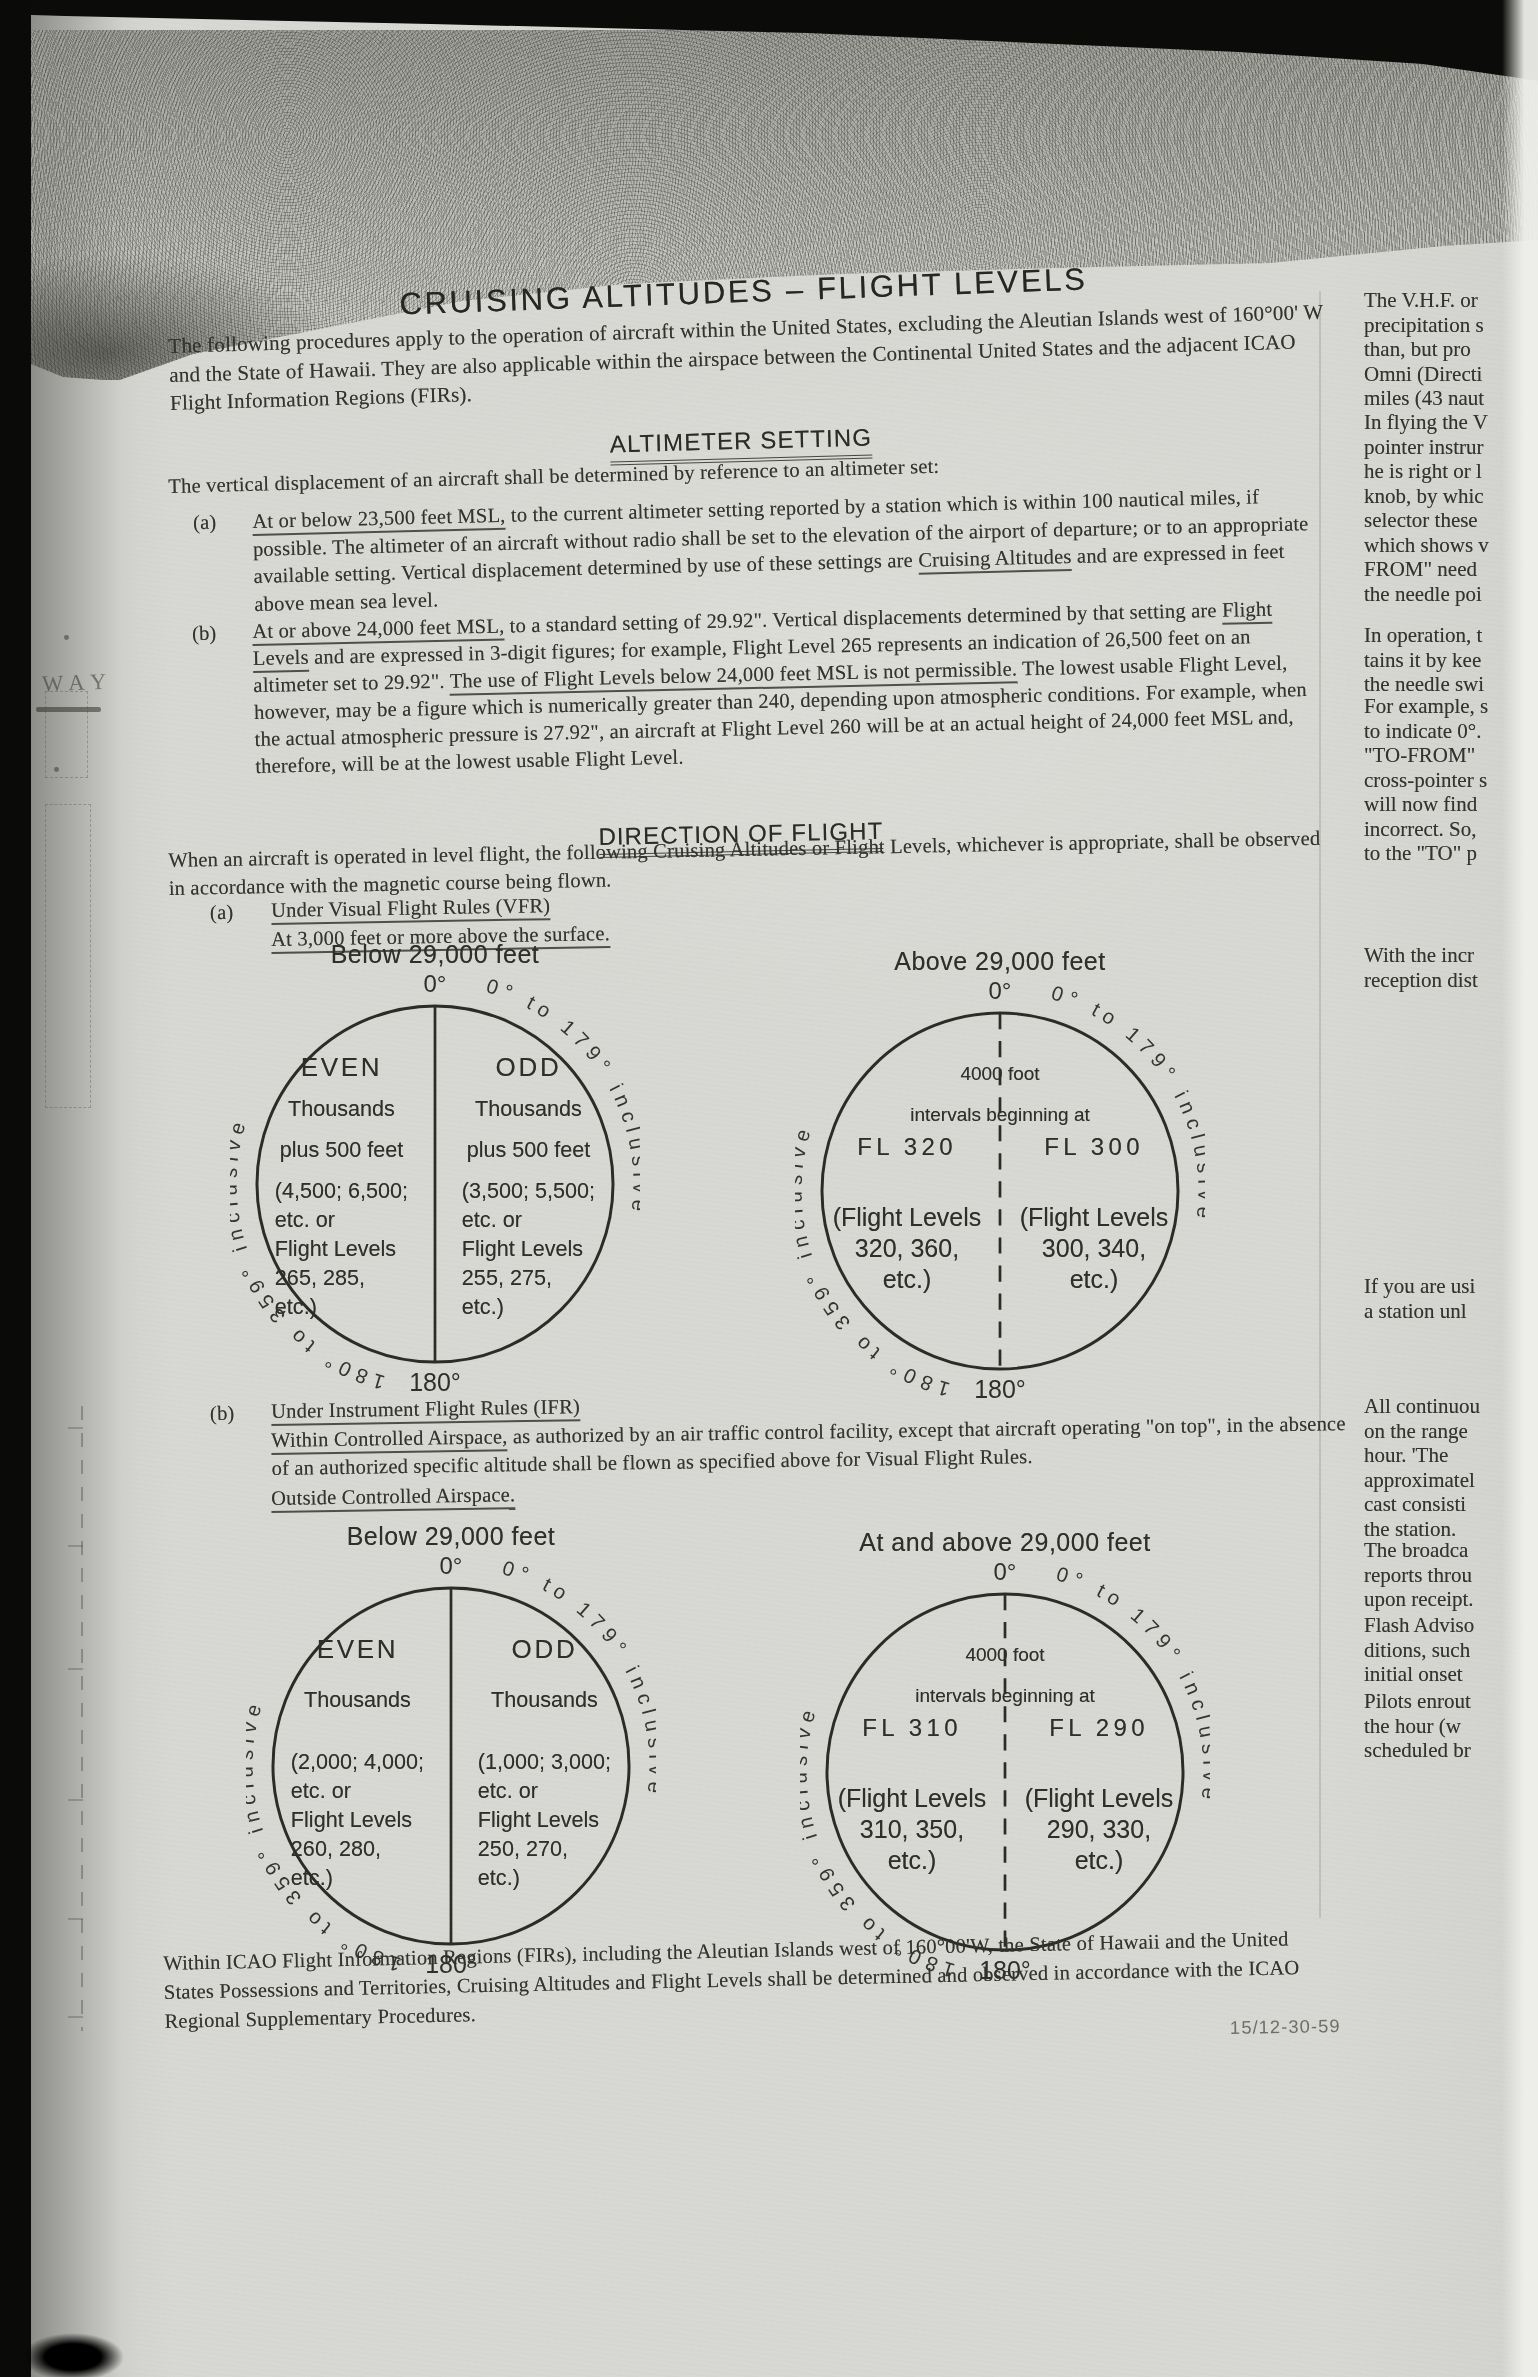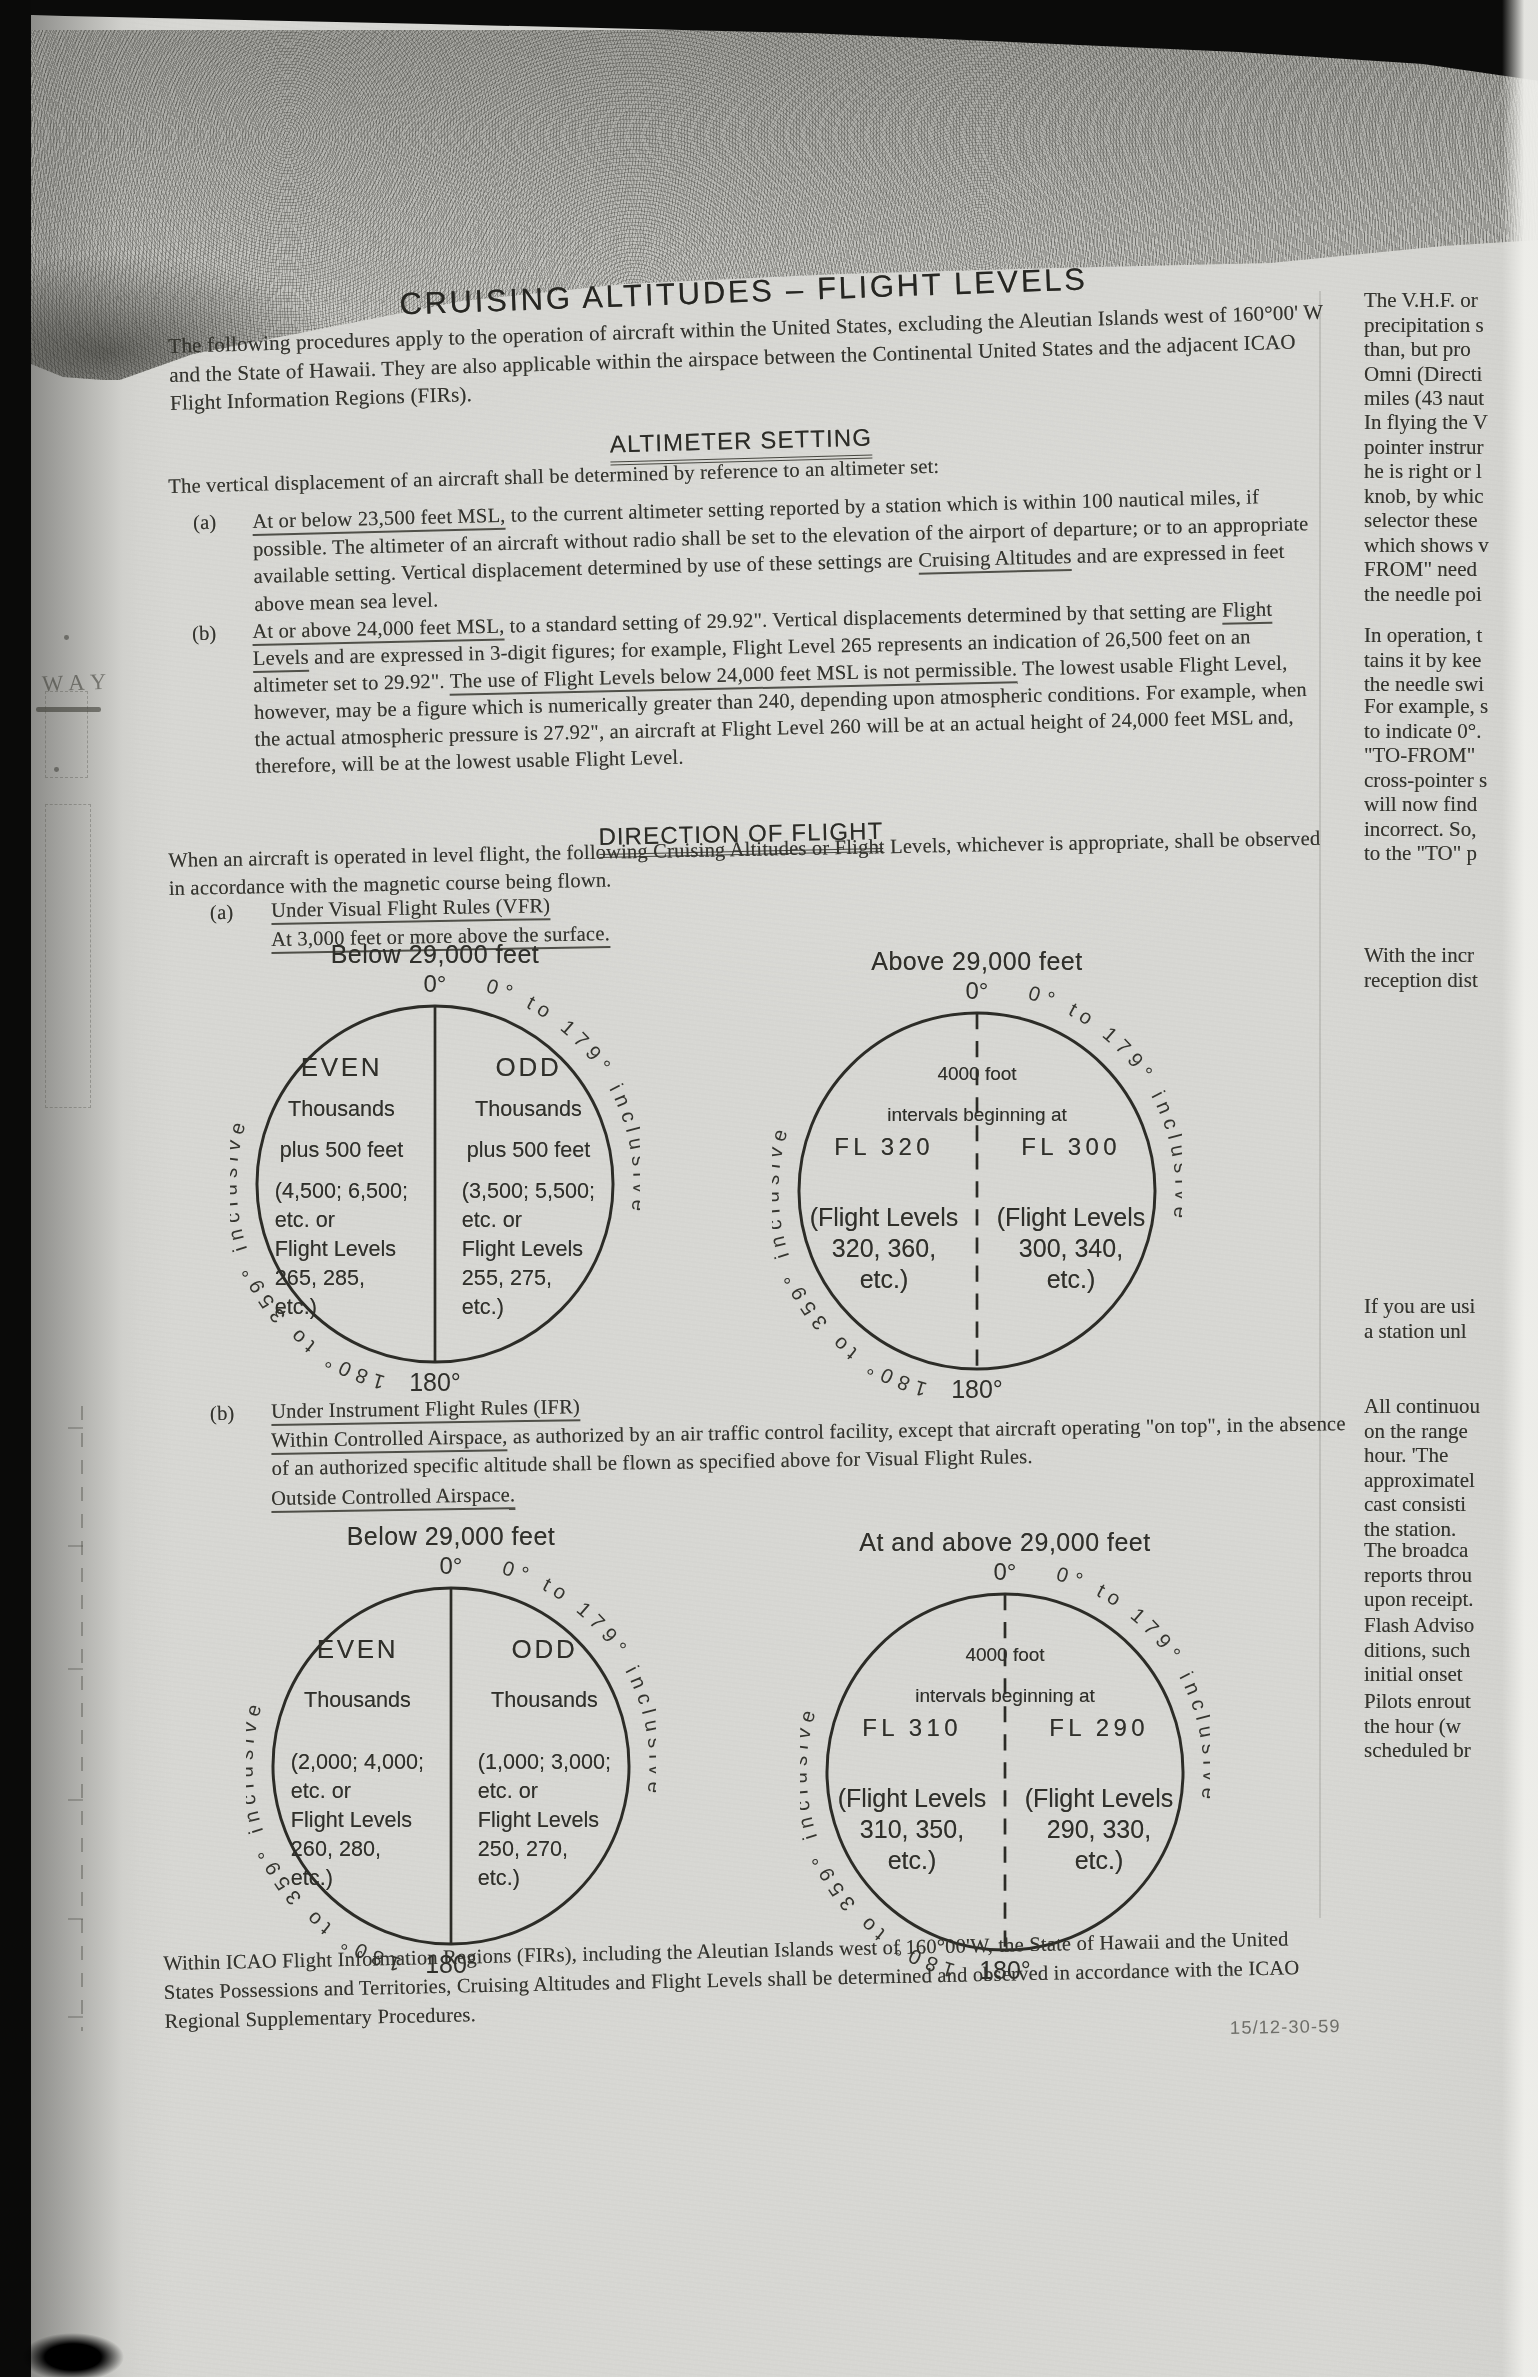--- a/index.html
+++ b/index.html
@@ -179,21 +179,21 @@
           <div class="ln">(3,500; 5,500;</div>
           <div class="ln">etc. or</div>
           <div class="ln">Flight Levels</div>
           <div class="ln">255, 275,</div>
           <div class="ln">etc.)</div>
         </div>
       </div>
     <div class="d180">180°</div>
   </div>
 
-  <div class="diag d2" style="left:767px;top:947px;">
+  <div class="diag d2" style="left:790px;top:947px;">
     <div class="dtitle">Above 29,000 feet</div>
     <div class="dzero">0°</div>
     <svg class="dsvg" viewBox="0 0 760 760" width="410" height="410">
       <circle class="cring" cx="380" cy="380" r="330"></circle>
       <line class="cline dash" x1="380" y1="50" x2="380" y2="710"></line>
       <path id="arcR2" d="M 431.2 15.6 A 368 368 0 0 1 431.2 744.4" fill="none"></path>
       <path id="arcL2" d="M 316.1 742.4 A 368 368 0 0 1 207.2 55.1" fill="none"></path>
       <text class="arct"><textPath href="#arcR2" startOffset="4%">0°   to   179°   inclusive</textPath></text>
       <text class="arct"><textPath href="#arcL2" startOffset="3%">180°   to   359°   inclusive</textPath></text>
     </svg>
@@ -326,21 +326,21 @@
       <div class="ln">"TO-FROM"</div>
       <div class="ln">cross-pointer s</div>
       <div class="ln">will now find</div>
       <div class="ln">incorrect.  So,</div>
       <div class="ln">to the "TO" p</div>
     </div>
   <div class="mr" style="top:943px;">
       <div class="ln">With the incr</div>
       <div class="ln">reception dist</div>
     </div>
-  <div class="mr" style="top:1274px;margin-top:20px;">
+  <div class="mr" style="top:1274px;">
       <div class="ln">If you are usi</div>
       <div class="ln">a station unl</div>
     </div>
   <div class="mr" style="top:1394px;">
       <div class="ln">All continuou</div>
       <div class="ln">on the range</div>
       <div class="ln">hour.  'The</div>
       <div class="ln">approximatel</div>
       <div class="ln">cast consisti</div>
       <div class="ln">the station.</div>

